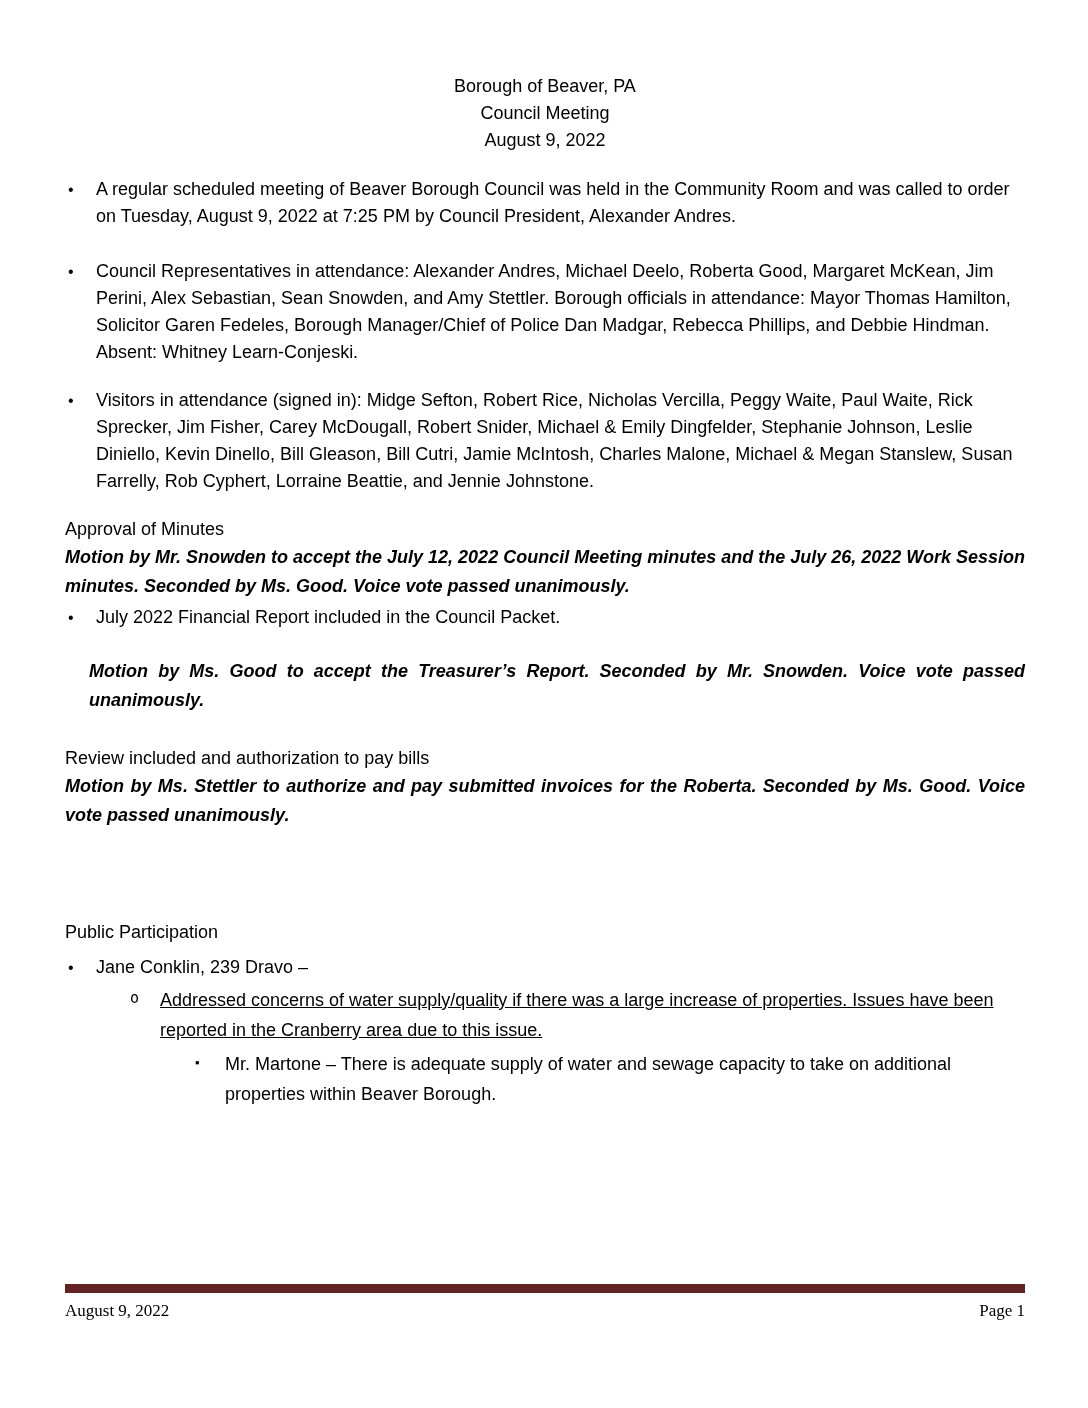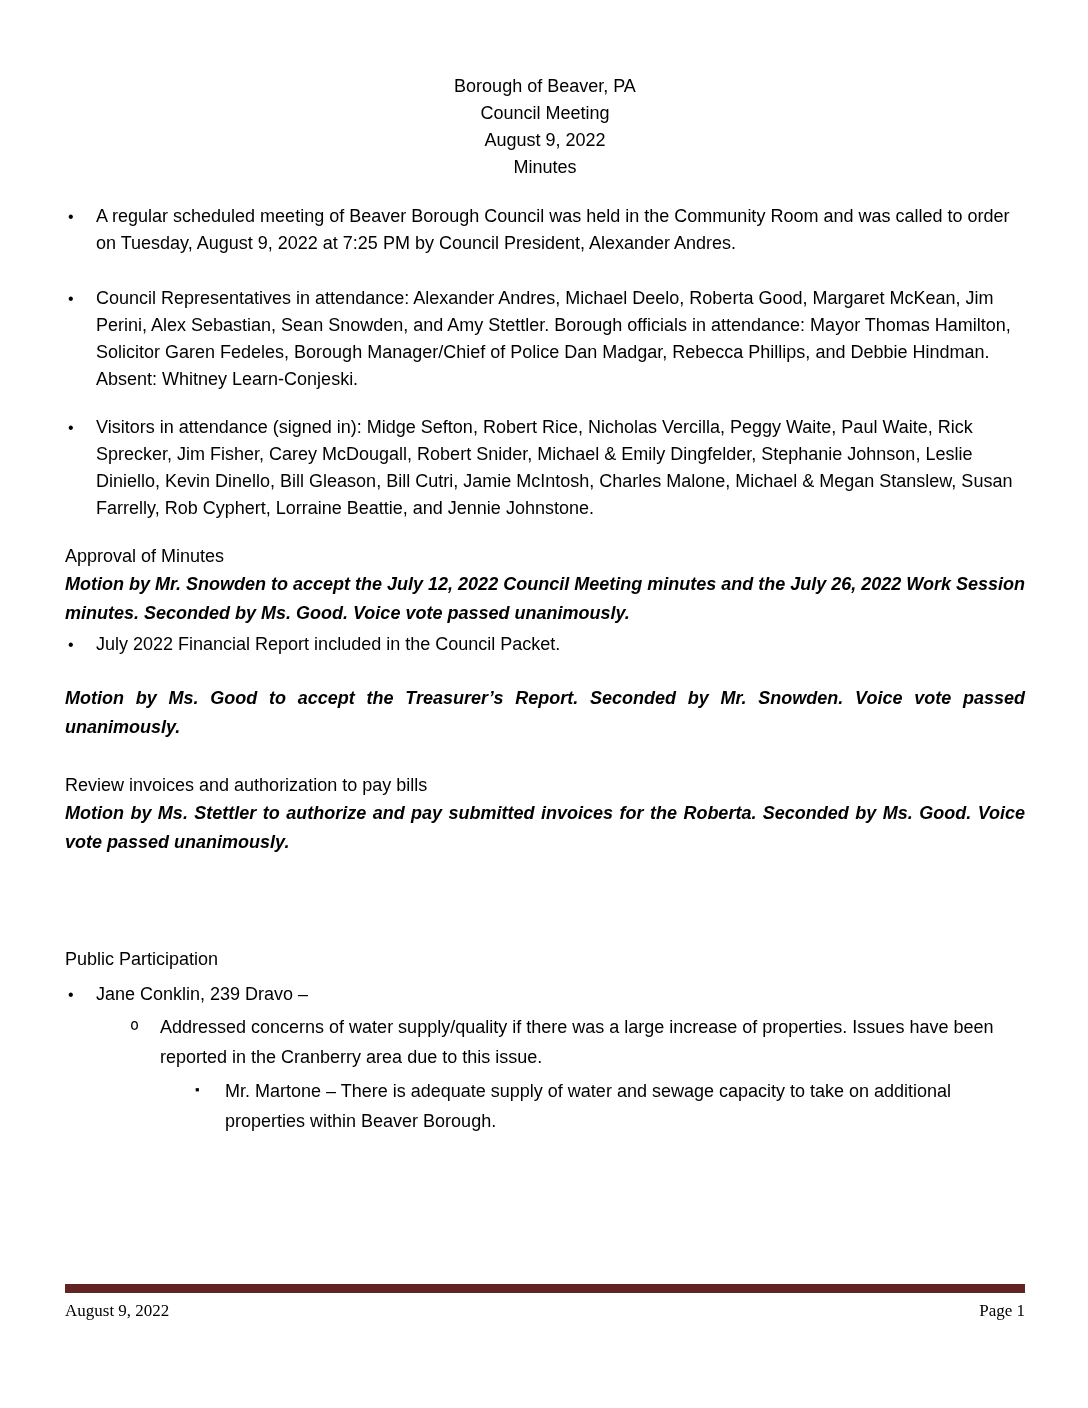--- a/index.html
+++ b/index.html
@@ -31,41 +31,41 @@
   
   .li { display: flex; align-items: flex-start; }
   .li .mk { flex: 0 0 auto; }
   .li .tx { flex: 1 1 auto; }
 
   .l1 { padding-left: 3px; }
   .l1 .mk { width: 28px; font-size: 16px; }
 
   .l2 { padding-left: 65px; }
   .l2 .mk { width: 30px; font-family: "DejaVu Sans Mono", monospace; font-size: 15px; }
-  .l2 .tx { line-height: 30px; }
+  .l2 .tx { line-height: 30px; text-decoration: underline; }
 
   .l3 { padding-left: 130px; }
   .l3 .mk { width: 30px; font-size: 13px; }
   .l3 .tx { line-height: 30px; }
 
   .heading { font-weight: 400; }
   .motion {
     font-weight: 700;
     font-style: italic;
     text-align: justify;
     line-height: 28.5px;
   }
 
   
   .mt4  { margin-top: 4px; }
   .mt8  { margin-top: 8px; }
   .mt21 { margin-top: 21px; }
   .mt22 { margin-top: 22px; }
   .mt23 { margin-top: 23px; }
-  .mt26 { margin-top: 26px; }
+  .mt26 { margin-top: 26px; margin-left: 24px; }
   .mt28 { margin-top: 28px; }
   .mt31 { margin-top: 31px; }
   .mt58 { margin-top: 90px; }
 
   .footer {
     position: absolute;
     left: 65px;
     right: 63px;
     top: 1284px;
   }
@@ -85,21 +85,20 @@
 </head>
 <body>
 
 <div class="page">
   <div class="content">
 
     <div class="title-block">
       <p>Borough of Beaver, PA</p>
       <p>Council Meeting</p>
       <p>August 9, 2022</p>
-      <p>Minutes</p>
     </div>
 
     <div class="li l1 mt22">
       <span class="mk">•</span>
       <p class="tx">A regular scheduled meeting of Beaver Borough Council was held in the Community Room and was called to order on Tuesday, August 9, 2022 at 7:25 PM by Council President, Alexander Andres.</p>
     </div>
 
     <div class="li l1 mt28">
       <span class="mk">•</span>
       <p class="tx">Council Representatives in attendance:  Alexander Andres, Michael Deelo, Roberta Good, Margaret McKean, Jim Perini, Alex Sebastian, Sean Snowden, and Amy Stettler. Borough officials in attendance: Mayor Thomas Hamilton, Solicitor Garen Fedeles, Borough Manager/Chief of Police Dan Madgar, Rebecca Phillips, and Debbie Hindman. Absent: Whitney Learn-Conjeski.</p>
@@ -117,21 +116,21 @@
 
     <div class="section">
       <div class="li l1 mt4">
         <span class="mk">•</span>
         <p class="tx">July 2022 Financial Report included in the Council Packet.</p>
       </div>
       <p class="motion mt26">Motion by Ms. Good to accept the Treasurer’s Report. Seconded by Mr. Snowden. Voice vote passed unanimously.</p>
     </div>
 
     <div class="section">
-      <p class="heading mt31">Review invoices and authorization to pay bills</p>
+      <p class="heading mt31">Review included and authorization to pay bills</p>
       <p class="motion">Motion by Ms. Stettler to authorize and pay submitted invoices for the Roberta. Seconded by Ms. Good. Voice vote passed unanimously.</p>
     </div>
 
     <div class="section">
       <p class="heading mt58">Public Participation</p>
 
       <div class="li l1 mt8">
         <span class="mk">•</span>
         <p class="tx">Jane Conklin, 239 Dravo –</p>
       </div>

